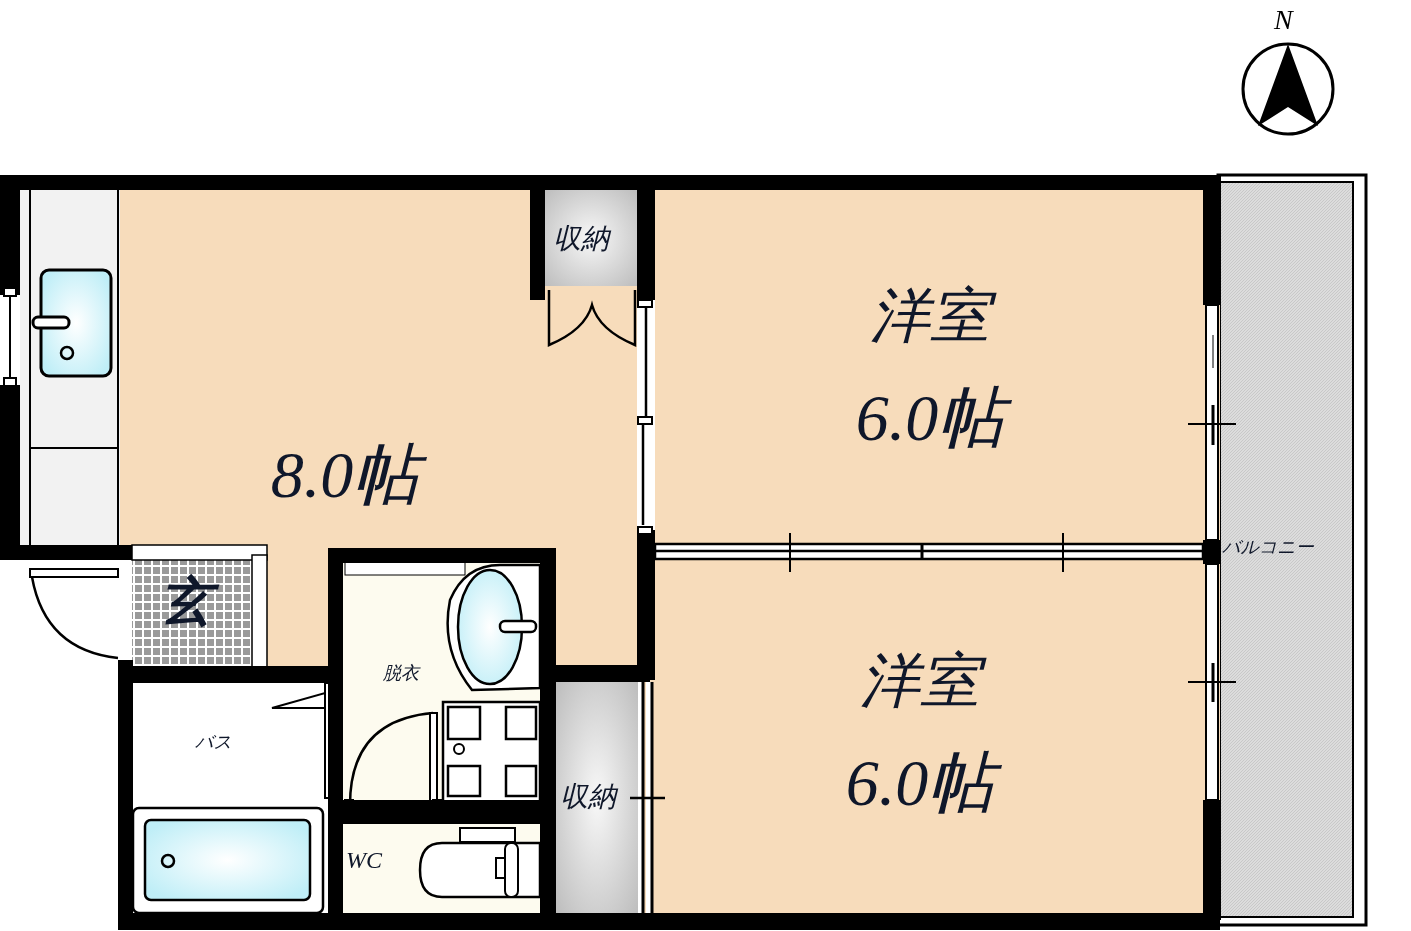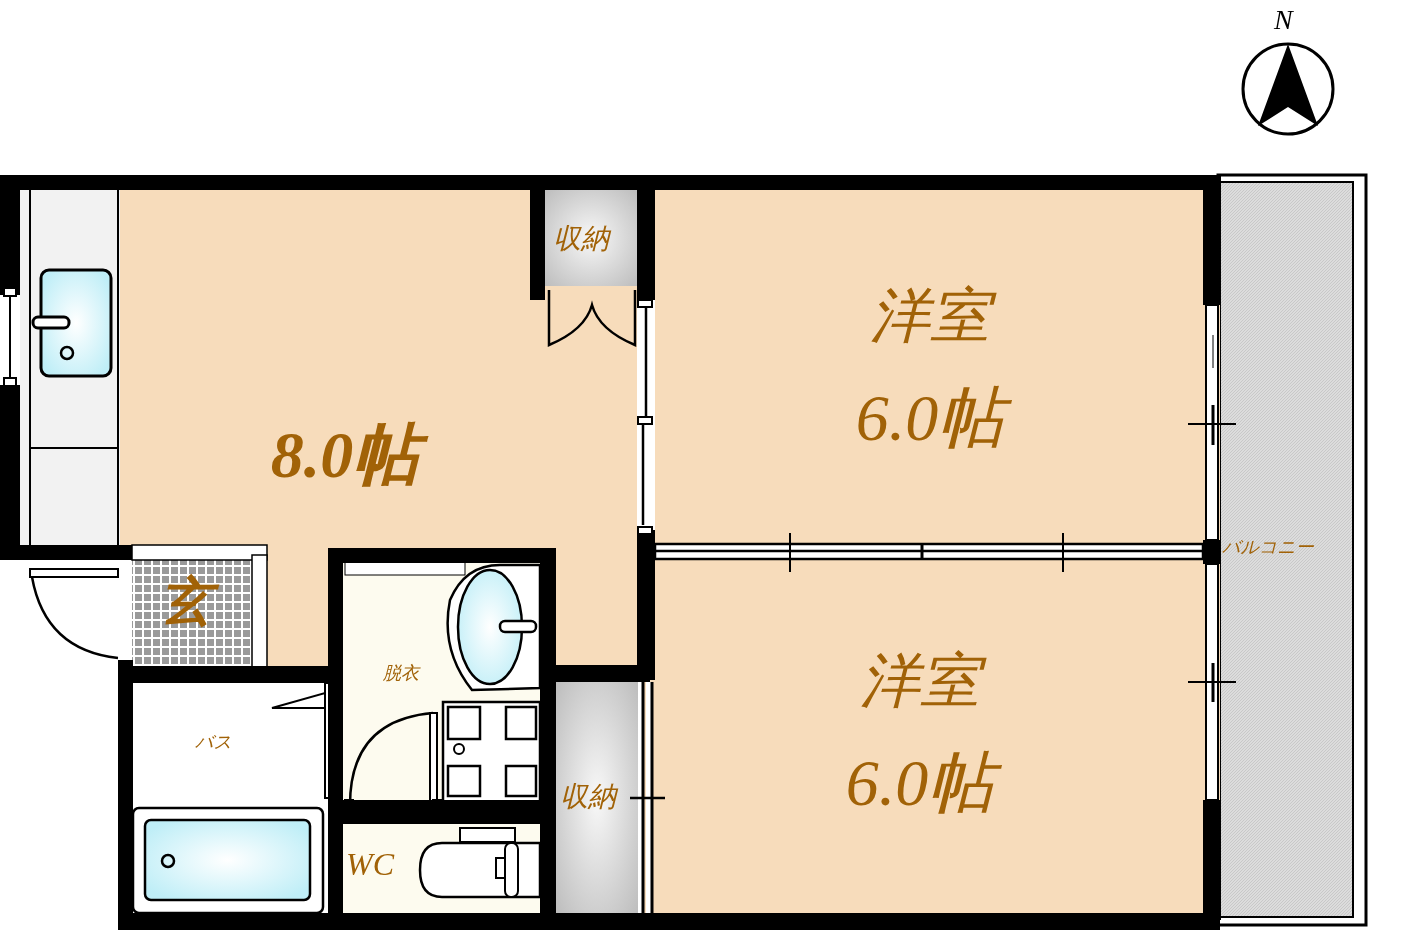--- a/index.html
+++ b/index.html
@@ -1,18 +1,18 @@
 <!DOCTYPE html>
 <html><head>
 <meta charset="utf-8">
 <style>
   html,body{margin:0;padding:0;background:#fff;}
   #stage{position:relative;width:1411px;height:931px;overflow:hidden;background:#fff;font-family:"DejaVu Serif","Liberation Serif",serif;}
   svg{position:absolute;left:0;top:0;}
-  .lbl{position:absolute;color:#a16207;font-style:italic;white-space:nowrap;line-height:1;}
+  .lbl{position:absolute;color:#0f172a;font-style:italic;white-space:nowrap;line-height:1;}
   .big{font-family:"Liberation Serif","DejaVu Serif",serif;font-size:66px;text-align:center;}
   .mid{font-family:"DejaVu Sans","Liberation Sans",sans-serif;font-size:28px;}
   .sm{font-family:"DejaVu Sans","Liberation Sans",sans-serif;font-size:18px;}
 </style>
 </head>
 <body>
 
 <div id="stage">
 <svg width="1411" height="931" viewBox="0 0 1411 931">
   <defs>
@@ -170,28 +170,28 @@
   </g>
   <g>
     <rect x="1206" y="564" width="12" height="236" fill="#fff" stroke="#000" stroke-width="2"></rect>
     <line x1="1213" y1="663" x2="1213" y2="702" stroke="#000" stroke-width="3"></line>
     <line x1="1188" y1="682" x2="1236" y2="682" stroke="#000" stroke-width="2"></line>
   </g>
 </svg>
 
   <div class="lbl" style="left:1274px;top:6px;font-size:28px;font-family:'Liberation Serif',serif;color:#000;">N</div>
 
-  <div class="lbl big" style="left:240px;top:422px;width:210px;font-weight:bold;">8.0帖</div>
+  <div class="lbl big" style="left:240px;top:442px;width:210px;">8.0帖</div>
 
   <div class="lbl big" style="left:820px;top:285px;width:220px;font-family:'DejaVu Sans',sans-serif;font-size:60px;">洋室</div>
   <div class="lbl big" style="left:820px;top:385px;width:220px;">6.0帖</div>
 
   <div class="lbl big" style="left:810px;top:650px;width:220px;font-family:'DejaVu Sans',sans-serif;font-size:60px;">洋室</div>
   <div class="lbl big" style="left:810px;top:750px;width:220px;">6.0帖</div>
 
   <div class="lbl mid" style="left:553px;top:225px;">収納</div>
   <div class="lbl mid" style="left:560px;top:783px;">収納</div>
   <div class="lbl" style="left:160px;top:575px;font-size:52px;font-family:'DejaVu Sans',sans-serif;font-weight:bold;">玄</div>
   <div class="lbl sm" style="left:195px;top:733px;text-align:center;">バス</div>
   <div class="lbl sm" style="left:383px;top:664px;">脱衣</div>
-  <div class="lbl" style="left:346px;top:848px;font-size:32px;font-family:'Liberation Serif',serif;">WC</div>
+  <div class="lbl" style="left:346px;top:848px;font-size:24px;font-family:'Liberation Serif',serif;">WC</div>
   <div class="lbl sm" style="left:1222px;top:538px;">バルコニー</div>
 </div>
 
 </body></html>

